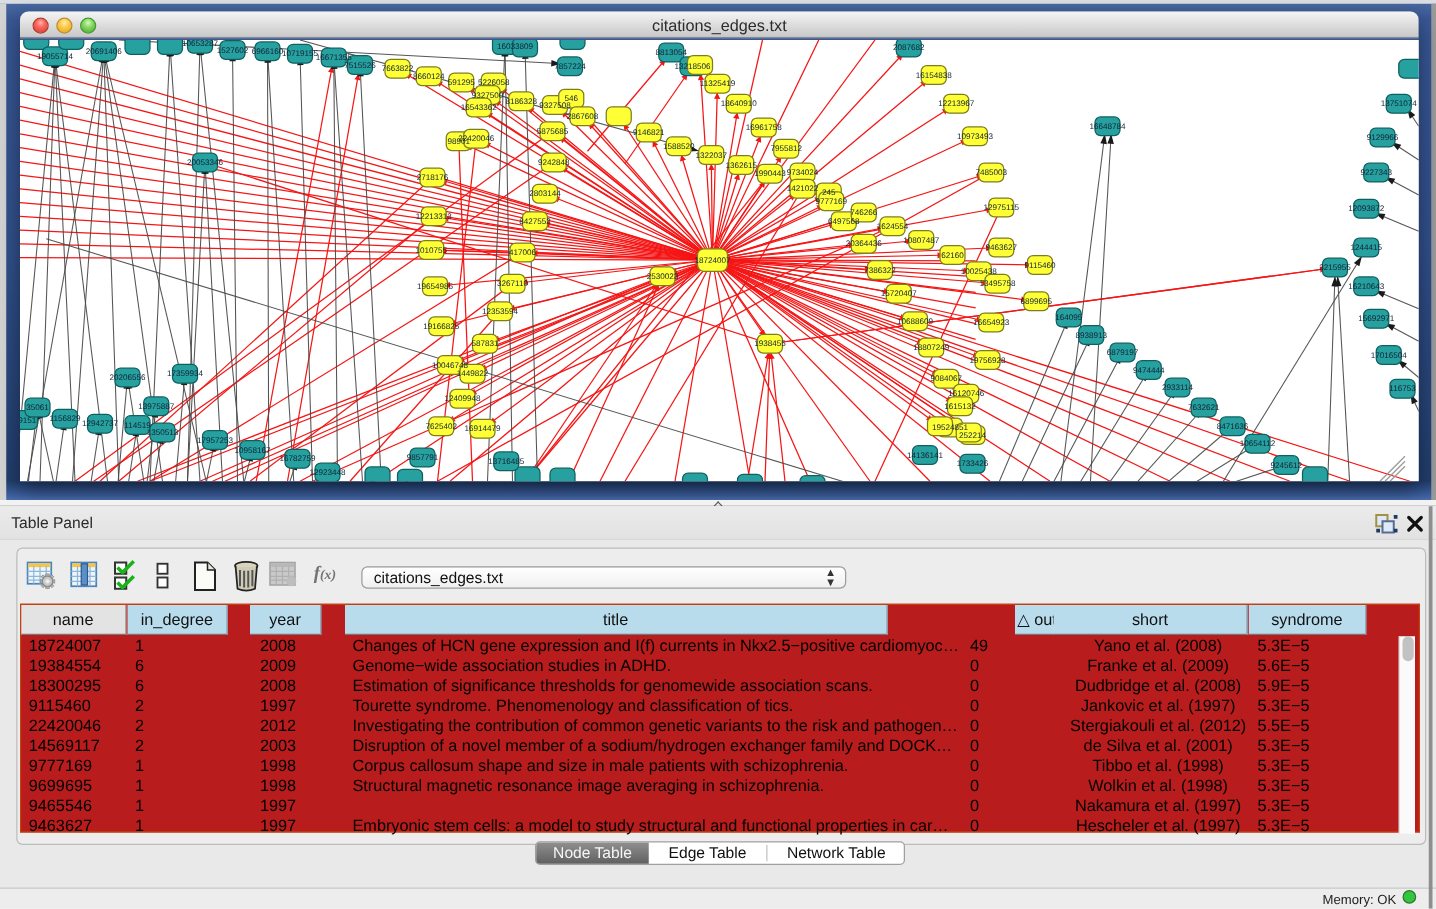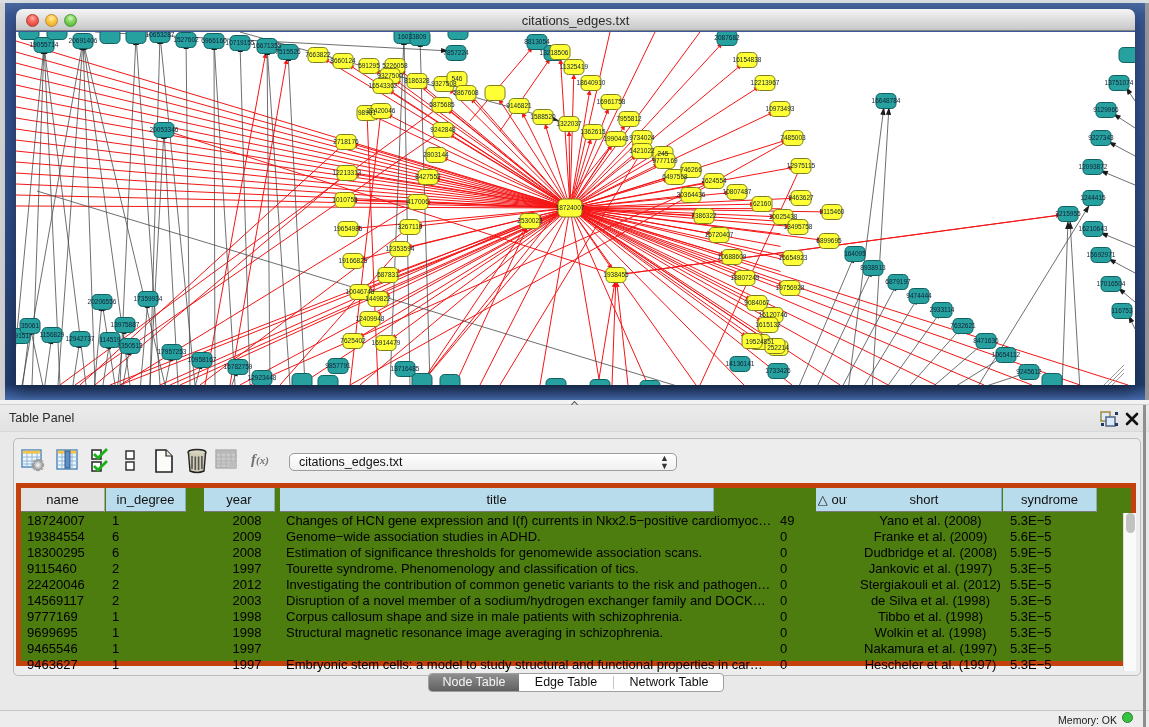--- a/index.html
+++ b/index.html
@@ -20,29 +20,29 @@
 #divider { position:absolute; left:0; top:400px; width:1149px; height:5px; background:#f2f2f2; border-bottom:1px solid #d0d0d0;}
 #divider .notch { position:absolute; left:572px; top:1.5px; width:5px; height:5px; border-left:1.5px solid #555; border-top:1.5px solid #555; transform:rotate(45deg); }
 #tphead { position:absolute; left:0; top:405px; width:1149px; height:27px; background:linear-gradient(#ebebeb,#e2e2e2); border-bottom:1px solid #d8d8d8; }
 #tphead .txt { position:absolute; left:9px; top:6px; font-size:12.5px; color:#2a2a2a; }
 .flic { position:absolute; top:5px; }
 #panel { position:absolute; left:0; top:432px; width:1149px; height:278px; background:#e9e9e9; }
 #subpanel { position:absolute; left:13px; top:438px; width:1128px; height:238px; background:#ededed; border:1px solid #bcbcbc; border-radius:5px; }
 #toolbar { position:absolute; left:18px; top:448px; height:26px; }
 #combo { position:absolute; left:289px; top:453px; width:388px; height:18px; background:linear-gradient(#ffffff,#f0f0f0); border:1px solid #9d9d9d; border-radius:5px; font-size:12.5px; color:#111; padding:1px 0 0 9px; }
 #combo .step { position:absolute; right:7px; top:0px; font-size:9px; color:#333; line-height:8px; }
-#tablewrap { position:absolute; left:16px; top:483px; width:1120px; height:183px; background:#4d7c0f; border:5px solid #c2410c; }
+#tablewrap { position:absolute; left:16px; top:483px; width:1120px; height:183px; background:#b91c1c; border:1px solid #c2410c; }
 #thead { position:absolute; left:0; top:0; height:24px; width:1118px; }
 #thead .th { position:absolute; top:0; height:24px; background:#b9dcec; border-right:1px solid #86aebe; border-bottom:1px solid #777; font-size:13px; color:#111; text-align:center; line-height:23px; }
 #tbody { position:absolute; left:0; top:25px; width:1118px; font-size:13px; color:#000; }
 .tr { position:relative; height:16px; line-height:16px; white-space:nowrap; }
 .tr div { position:absolute; top:0; overflow:hidden; }
 .c0 { left:6px;  width:80px;  }
 .c1 { left:91px; width:95px;  }
-.c2 { left:191px;width:70px;text-align:center;  }
+.c2 { left:191px;width:70px;  }
 .c3 { left:265px;width:488px; }
 .c4 { left:759px;width:68px;  }
 .c5 { left:832px;width:155px; text-align:center; }
 .c6 { left:989px;width:90px;  }
 #vscroll { position:absolute; left:1102px; top:25px; width:13px; height:158px; background:#fafafa; border-left:1px solid #e0e0e0;}
 #vscroll .thumb { position:absolute; left:2px; top:0px; width:9px; height:20px; background:#c2c2c2; border-radius:5px; }
 #tabs { position:absolute; left:428px; top:673px; width:296px; height:19px; background:#ffffff; border:1px solid #9f9f9f; border-radius:4px; font-size:12.5px; }
 #tabs .seg { position:absolute; top:0; height:17px; line-height:17px; text-align:center; color:#111; }
 #tabs .sel { background:linear-gradient(#8f8f8f,#606060); color:#f5f5f5; border-radius:3px 0 0 3px; }
 #tabs .d { position:absolute; top:2px; width:1px; height:13px; background:#c4c4c4; }
@@ -793,21 +793,21 @@
       <path d="M2 9 H22 M2 13 H22 M2 16 H22 M7 5 V20 M12 5 V20 M17 5 V20" stroke="#b0b0b0" stroke-width="1"></path>
       <circle cx="19" cy="17" r="4" fill="#bdbdbd"></circle>
     </svg>
     <div class="icon" id="fxi" style="left:233px; top:3px;">f<span style="font-size:11px;">(x)</span></div>
   </div>
   <div id="combo">citations_edges.txt<div class="step">▲<br>▼</div></div>
   <div id="tablewrap">
     <div id="thead">
       <div class="th" style="left:0;width:84px;background:#e3e3e3;border-right:1px solid #a8a8a8;">name</div>
       <div class="th" style="left:85px;width:80px;">in_degree</div>
-      <div class="th" style="left:183px;width:71px;">year</div>
+      <div class="th" style="left:183px;width:57px;">year</div>
       <div class="th" style="left:259px;width:434px;">title</div>
       <div class="th" style="left:754px;width:71px;margin-left:41px;">△ out_de…</div>
       <div class="th" style="left:826px;width:155px;">short</div>
       <div class="th" style="left:982px;width:94px;">syndrome</div>
     </div>
     <div id="tbody">
 <div class="tr">
           <div class="c0">18724007</div>
           <div class="c1">1</div>
           <div class="c2">2008</div>
@@ -851,21 +851,21 @@
           <div class="c4">0</div>
           <div class="c5">Stergiakouli et al. (2012)</div>
           <div class="c6">5.5E−5</div>
         </div>
 <div class="tr">
           <div class="c0">14569117</div>
           <div class="c1">2</div>
           <div class="c2">2003</div>
           <div class="c3">Disruption of a novel member of a sodium/hydrogen exchanger family and DOCK…</div>
           <div class="c4">0</div>
-          <div class="c5">de Silva et al. (1998)</div>
+          <div class="c5">de Silva et al. (2001)</div>
           <div class="c6">5.3E−5</div>
         </div>
 <div class="tr">
           <div class="c0">9777169</div>
           <div class="c1">1</div>
           <div class="c2">1998</div>
           <div class="c3">Corpus callosum shape and size in male patients with schizophrenia.</div>
           <div class="c4">0</div>
           <div class="c5">Tibbo et al. (1998)</div>
           <div class="c6">5.3E−5</div>

